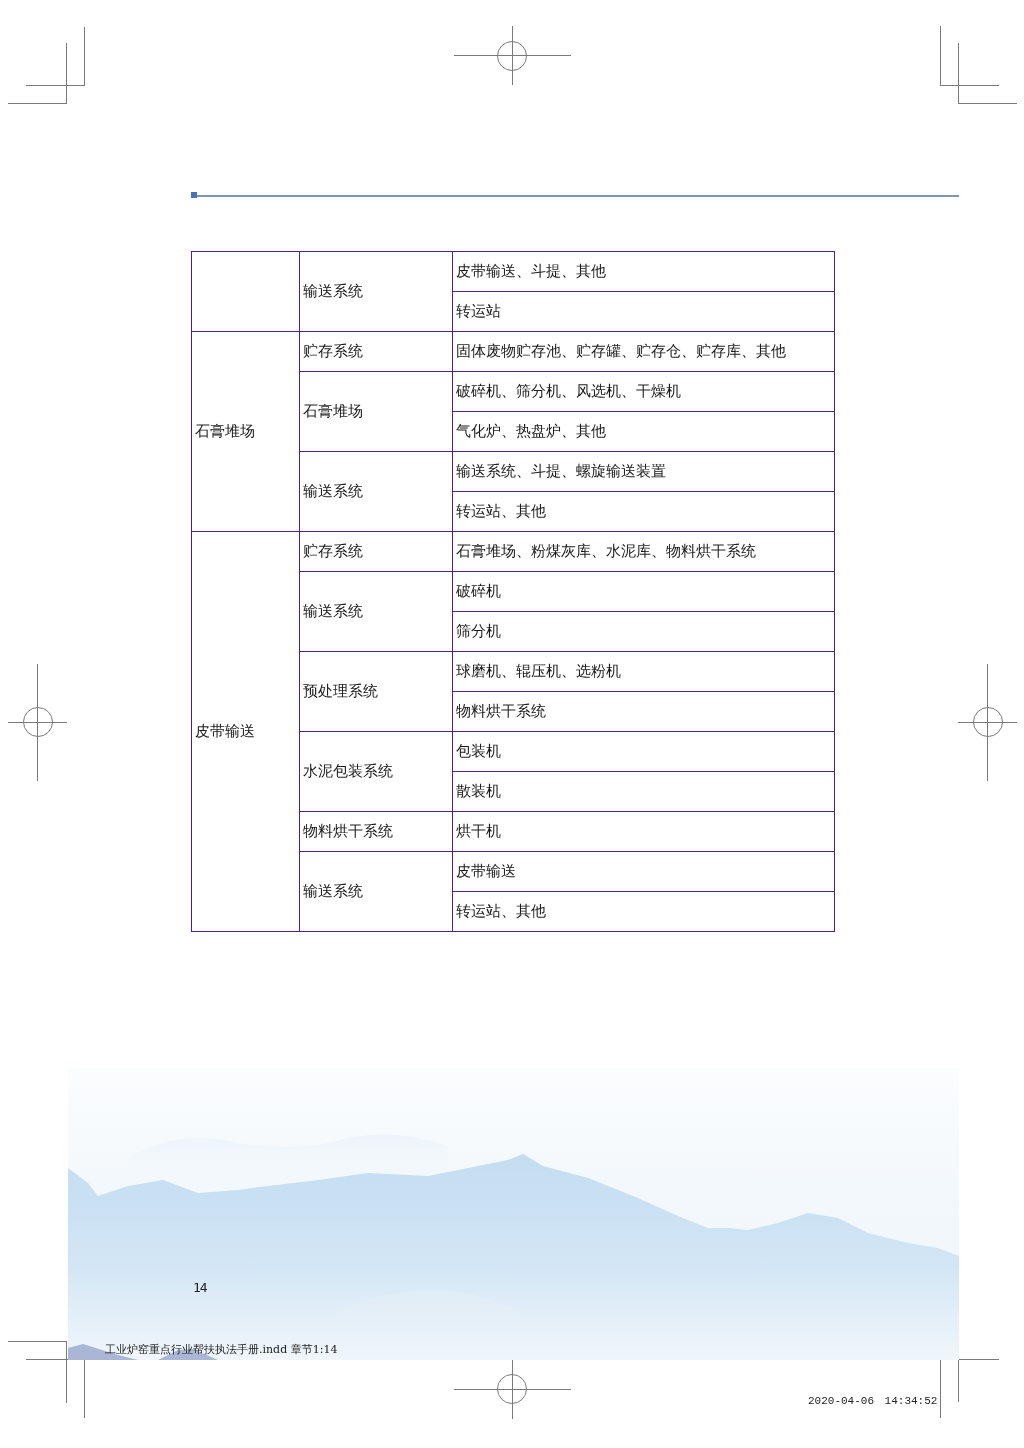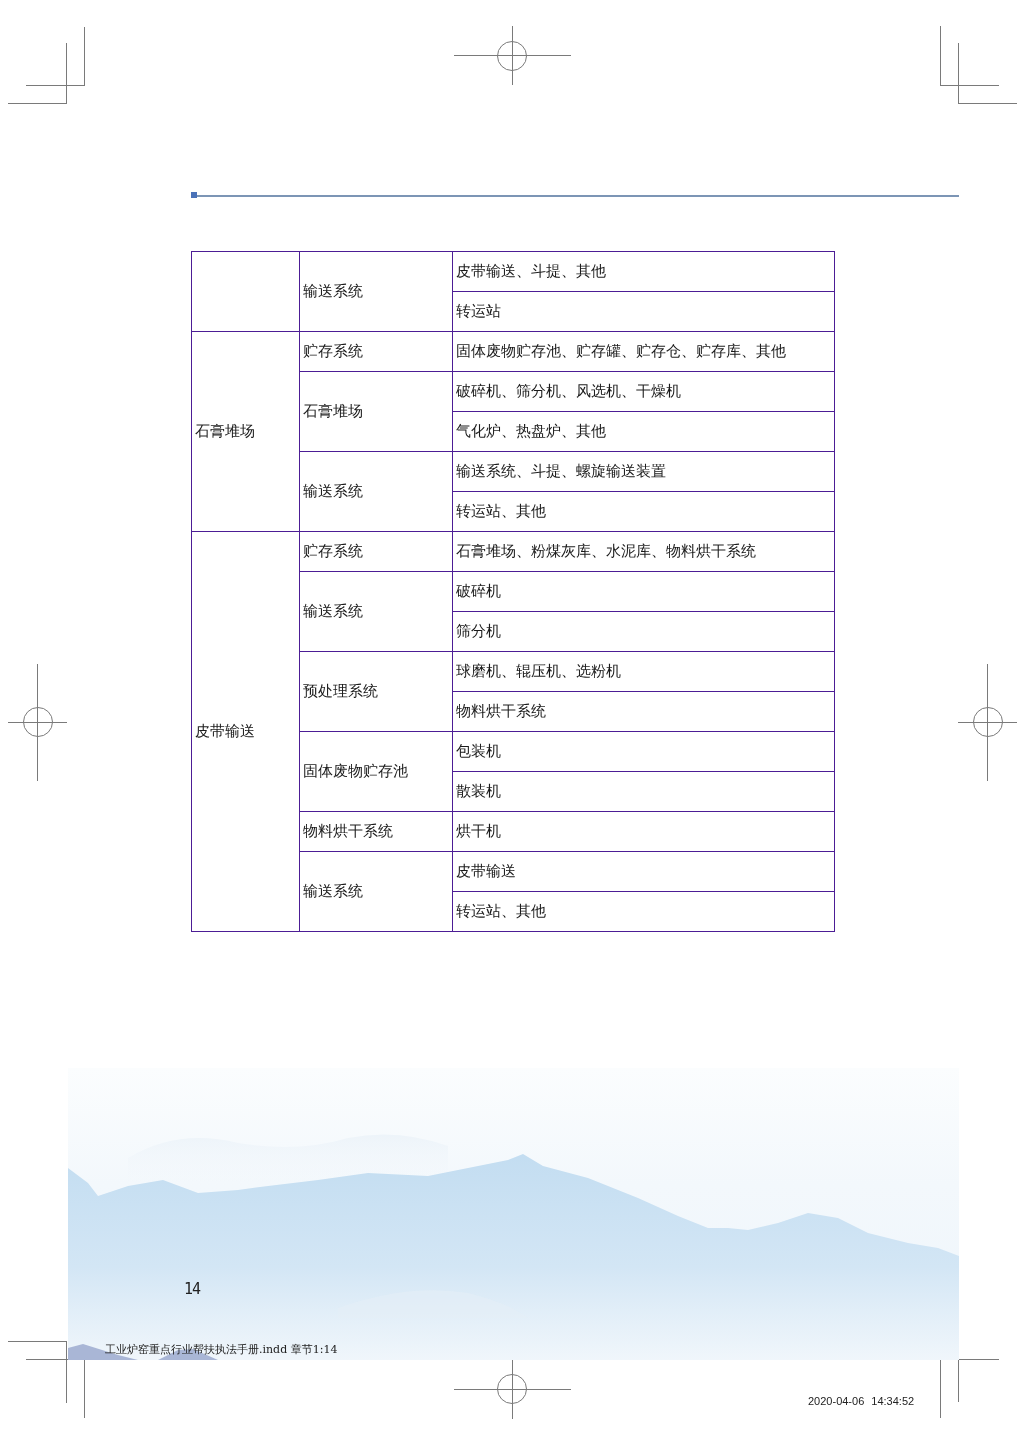--- a/index.html
+++ b/index.html
@@ -37,24 +37,24 @@
   table.spec col.c3 { width: 382px; }
   table.spec { border: 1.5px solid #2a2a2a; }
 
   .mountain-bg {
     position: absolute; left: 68px; top: 1068px; width: 891px; height: 292px;
     overflow: hidden;
     background: linear-gradient(#fbfdfe 0%, #f3f8fc 40%, #eef5fb 100%);
   }
   .mountain-bg svg { position: absolute; left: 0; top: 0; }
 
-  .page-number { position: absolute; left: 184px; top: 1280px; font-size: 15px; color: #222; font-family: "DejaVu Sans Mono", "Liberation Mono", monospace; letter-spacing: -1px; }
+  .page-number { position: absolute; left: 193px; top: 1280px; font-size: 13px; color: #222; font-family: "DejaVu Sans Mono", "Liberation Mono", monospace; letter-spacing: -1px; }
 
   .slug-left { position: absolute; left: 105px; top: 1342px; font-size: 11px; color: #222; font-family: "DejaVu Serif", "Liberation Serif", serif; }
-  .slug-right { position: absolute; left: 808px; top: 1395px; font-size: 11px; color: #222; font-family: Liberation Sans, sans-serif; word-spacing: 4px; }
+  .slug-right { position: absolute; left: 808px; top: 1395px; font-size: 11px; color: #222; font-family: Liberation Mono, monospace; word-spacing: 4px; }
 </style>
 </head>
 <body>
 
 <div class="mark v" style="left:84px;top:27px;height:59px;"></div>
 <div class="mark h" style="left:26px;top:85px;height:1px;width:59px;"></div>
 <div class="mark v" style="left:66px;top:43px;height:61px;"></div>
 <div class="mark h" style="left:8px;top:103px;height:1px;width:59px;"></div>
 
 <div class="mark v" style="left:940px;top:26px;height:60px;"></div>
@@ -140,21 +140,21 @@
       <td>筛分机</td>
     </tr>
     <tr>
       <td rowspan="2">预处理系统</td>
       <td>球磨机、辊压机、选粉机</td>
     </tr>
     <tr>
       <td>物料烘干系统</td>
     </tr>
     <tr>
-      <td rowspan="2">固体废物贮存池</td>
+      <td rowspan="2">水泥包装系统</td>
       <td>包装机</td>
     </tr>
     <tr>
       <td>散装机</td>
     </tr>
     <tr>
       <td>物料烘干系统</td>
       <td>烘干机</td>
     </tr>
     <tr>

